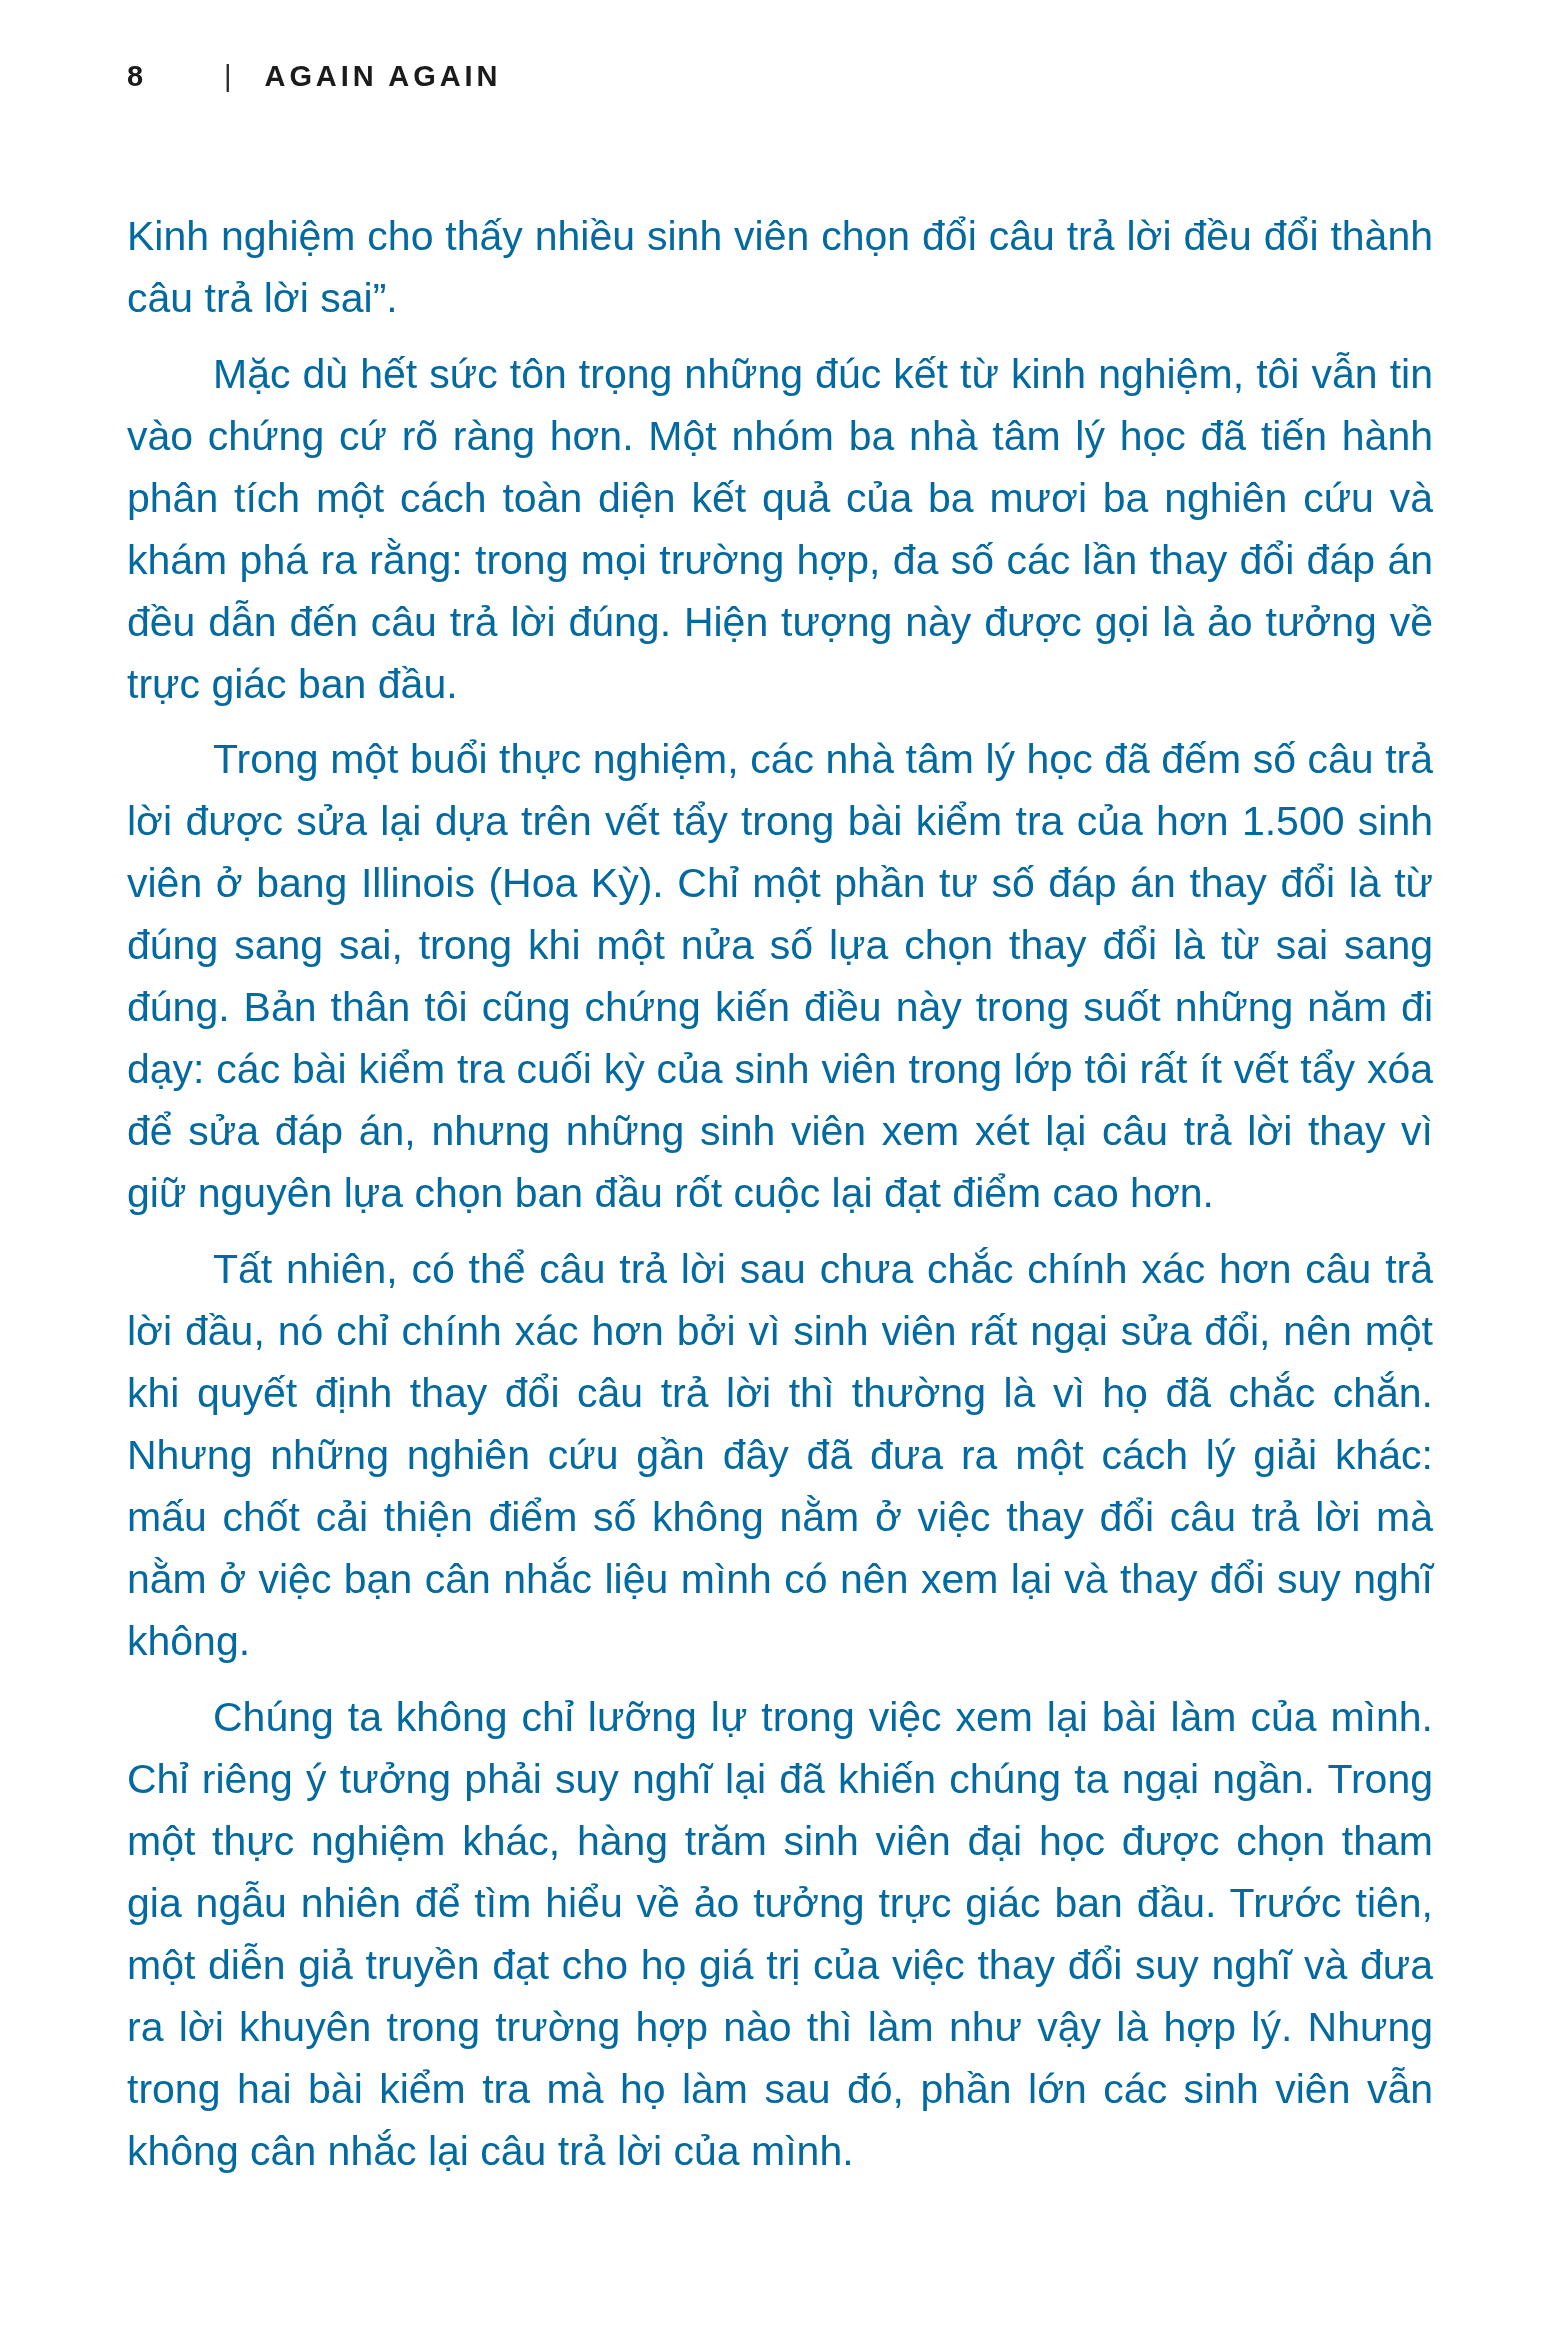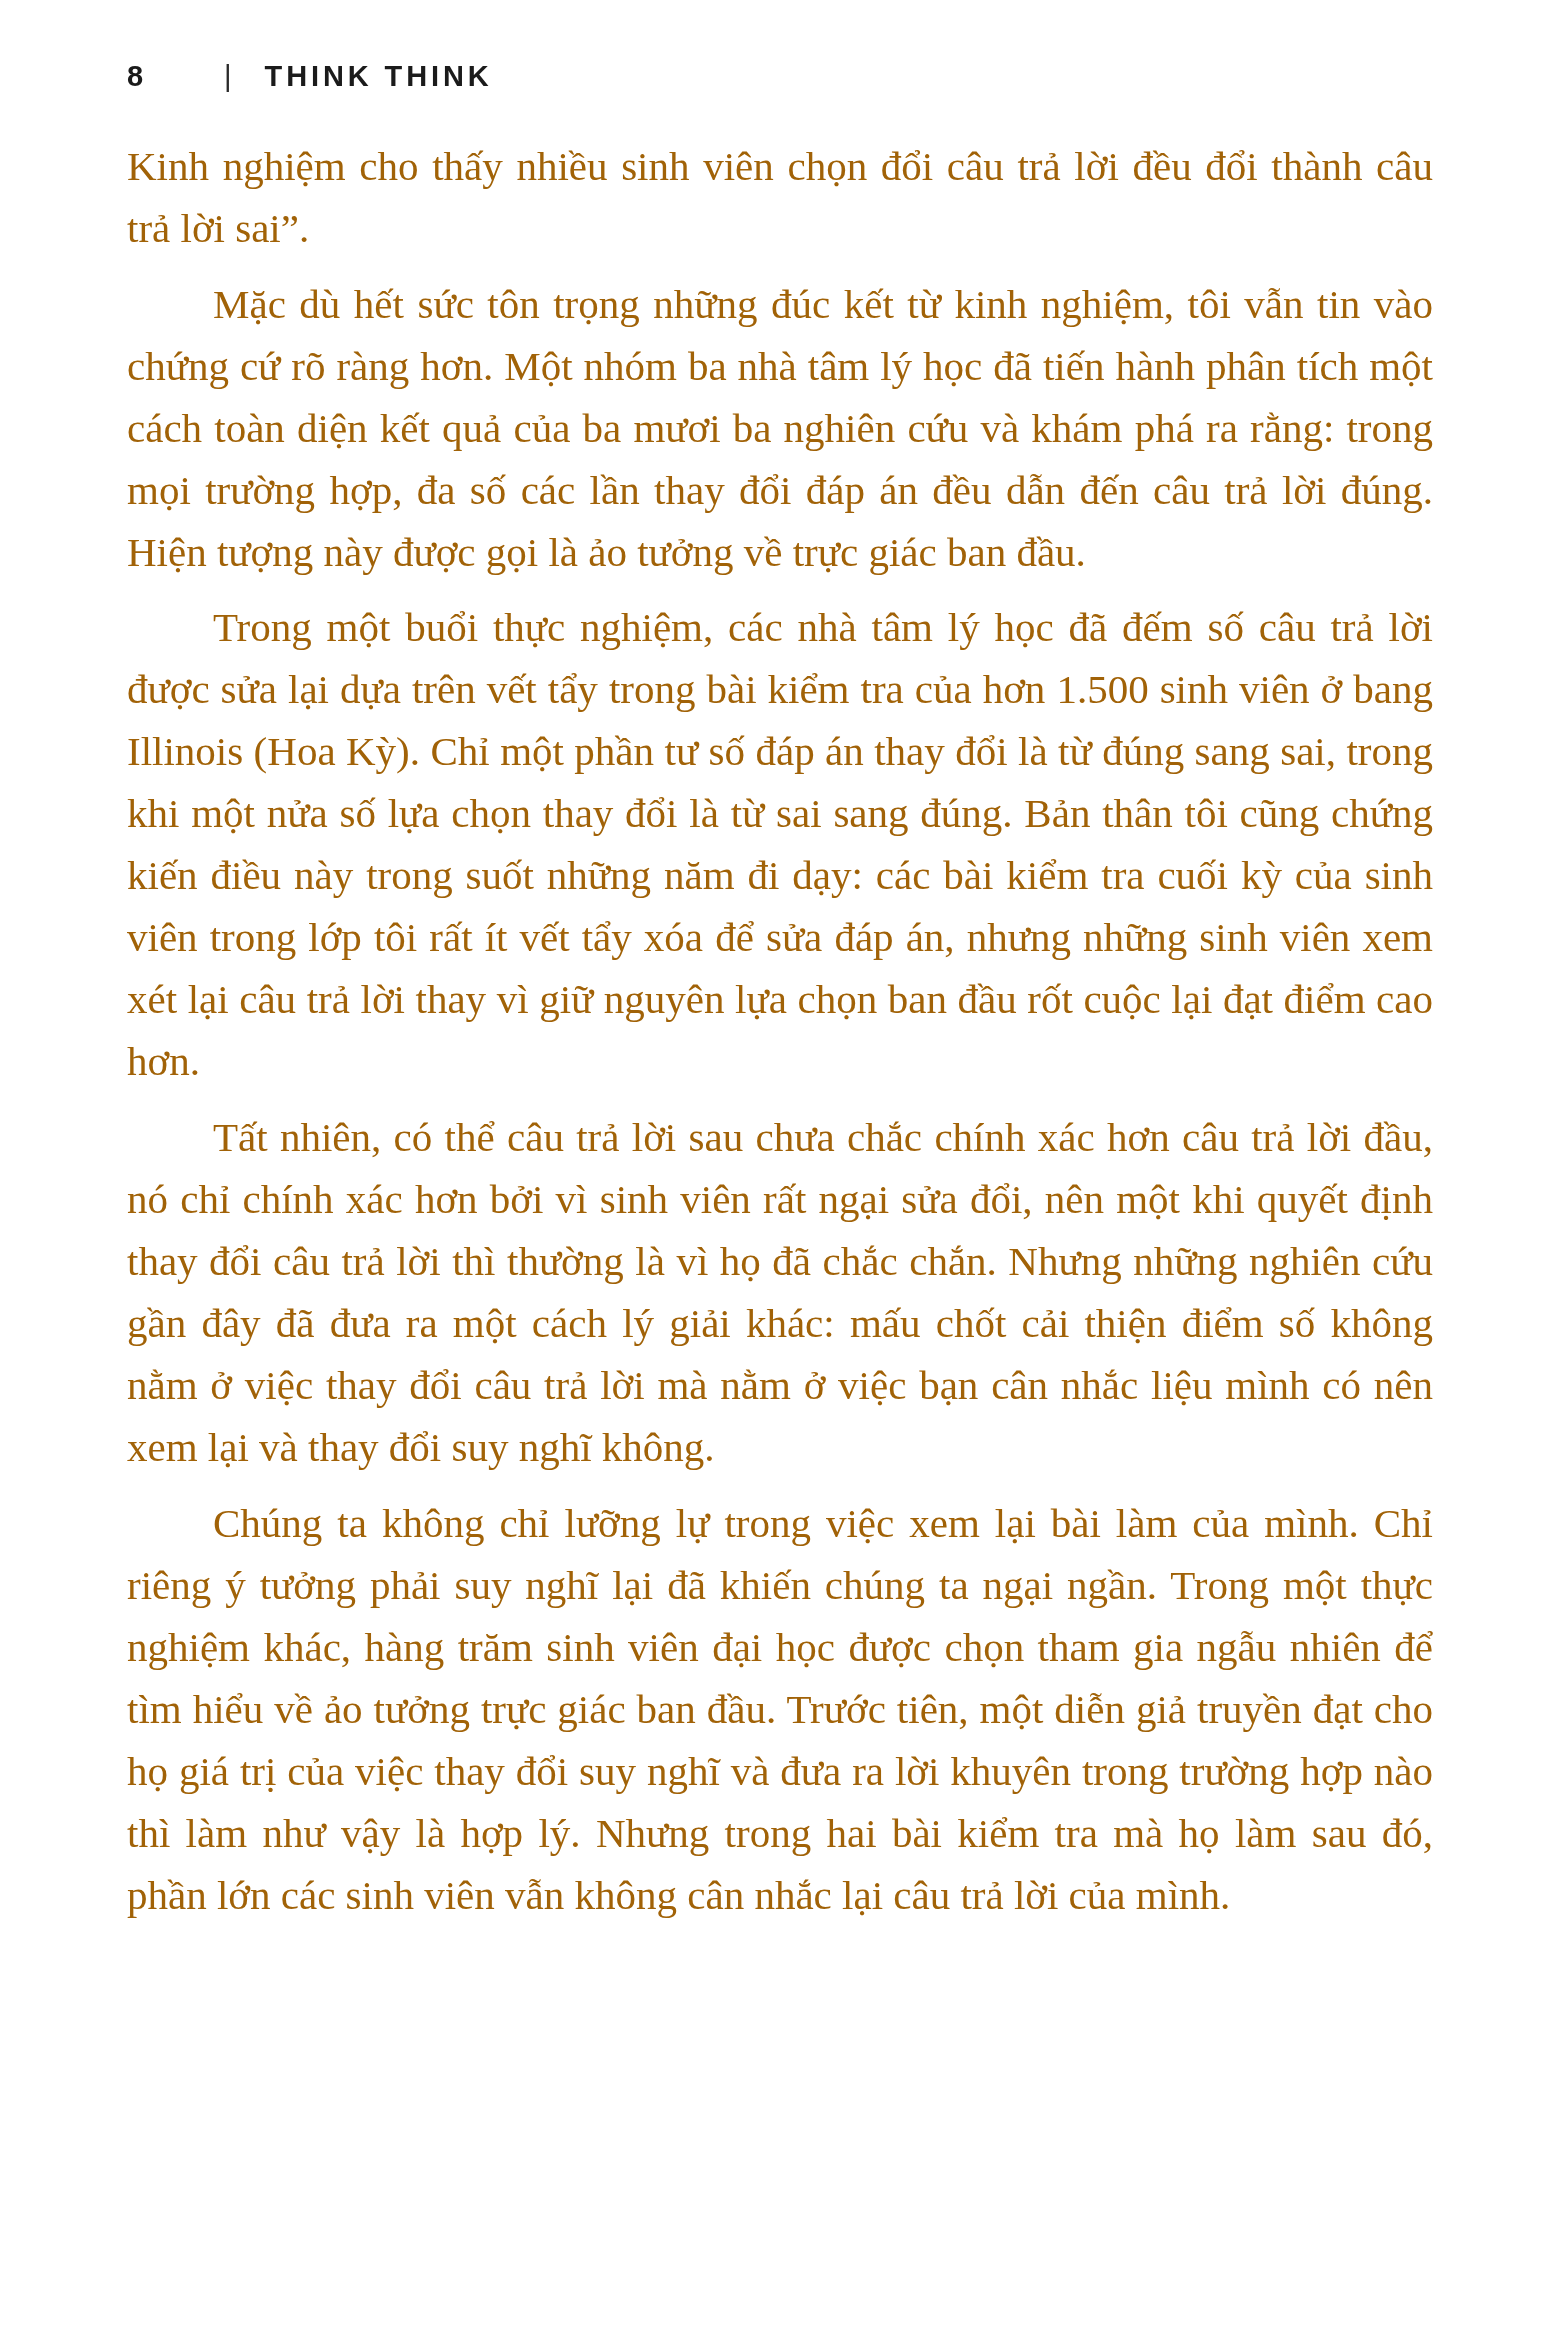--- a/index.html
+++ b/index.html
@@ -40,46 +40,46 @@
     color: #2a2a2a;
     letter-spacing: 0;
   }
 
   .running-header .book-title {
     letter-spacing: 3.9px;
   }
 
   
   .text-block {
-    margin-top: 42px;
-    font-family: Liberation Serif, serif;
+    margin-top: 112px;
+    font-family: Liberation Sans, sans-serif;
     font-size: 41px;
     line-height: 62px;
     text-align: justify;
-    color: #a16207;
+    color: #0369a1;
   }
 
   .text-block p.para {
     text-indent: 86px;
     margin-bottom: 13.7px;
   }
 
   .text-block p.para.no-indent {
     text-indent: 0;
   }
 </style>
 </head>
 <body>
 
 <div class="page">
 
   <header class="running-header">
     <span class="page-num">8</span>
     <span class="sep">|</span>
-    <span class="book-title">THINK THINK</span>
+    <span class="book-title">AGAIN AGAIN</span>
   </header>
 
   <main class="text-block">
     <p class="para no-indent">Kinh nghiệm cho thấy nhiều sinh viên chọn đổi câu trả lời đều đổi thành câu trả lời sai”.</p>
     <p class="para">Mặc dù hết sức tôn trọng những đúc kết từ kinh nghiệm, tôi vẫn tin vào chứng cứ rõ ràng hơn. Một nhóm ba nhà tâm lý học đã tiến hành phân tích một cách toàn diện kết quả của ba mươi ba nghiên cứu và khám phá ra rằng: trong mọi trường hợp, đa số các lần thay đổi đáp án đều dẫn đến câu trả lời đúng. Hiện tượng này được gọi là ảo tưởng về trực giác ban đầu.</p>
     <p class="para">Trong một buổi thực nghiệm, các nhà tâm lý học đã đếm số câu trả lời được sửa lại dựa trên vết tẩy trong bài kiểm tra của hơn 1.500 sinh viên ở bang Illinois (Hoa Kỳ). Chỉ một phần tư số đáp án thay đổi là từ đúng sang sai, trong khi một nửa số lựa chọn thay đổi là từ sai sang đúng. Bản thân tôi cũng chứng kiến điều này trong suốt những năm đi dạy: các bài kiểm tra cuối kỳ của sinh viên trong lớp tôi rất ít vết tẩy xóa để sửa đáp án, nhưng những sinh viên xem xét lại câu trả lời thay vì giữ nguyên lựa chọn ban đầu rốt cuộc lại đạt điểm cao hơn.</p>
     <p class="para">Tất nhiên, có thể câu trả lời sau chưa chắc chính xác hơn câu trả lời đầu, nó chỉ chính xác hơn bởi vì sinh viên rất ngại sửa đổi, nên một khi quyết định thay đổi câu trả lời thì thường là vì họ đã chắc chắn. Nhưng những nghiên cứu gần đây đã đưa ra một cách lý giải khác: mấu chốt cải thiện điểm số không nằm ở việc thay đổi câu trả lời mà nằm ở việc bạn cân nhắc liệu mình có nên xem lại và thay đổi suy nghĩ không.</p>
     <p class="para">Chúng ta không chỉ lưỡng lự trong việc xem lại bài làm của mình. Chỉ riêng ý tưởng phải suy nghĩ lại đã khiến chúng ta ngại ngần. Trong một thực nghiệm khác, hàng trăm sinh viên đại học được chọn tham gia ngẫu nhiên để tìm hiểu về ảo tưởng trực giác ban đầu. Trước tiên, một diễn giả truyền đạt cho họ giá trị của việc thay đổi suy nghĩ và đưa ra lời khuyên trong trường hợp nào thì làm như vậy là hợp lý. Nhưng trong hai bài kiểm tra mà họ làm sau đó, phần lớn các sinh viên vẫn không cân nhắc lại câu trả lời của mình.</p>
   </main>
 

